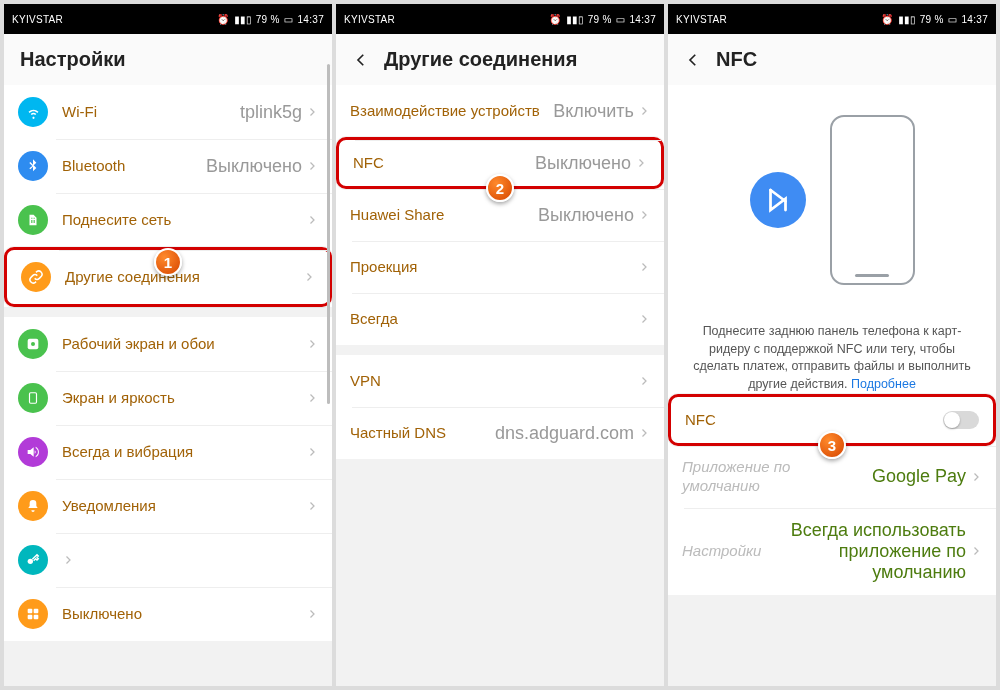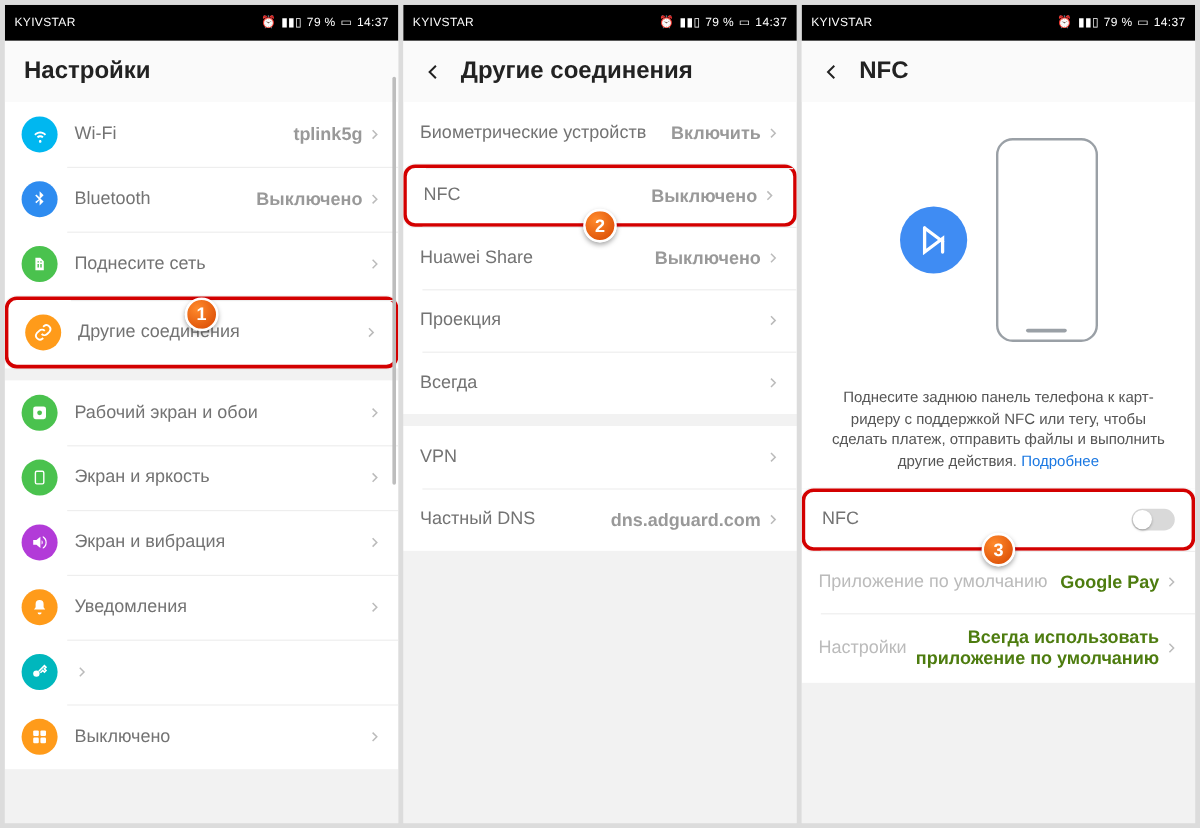--- a/index.html
+++ b/index.html
@@ -65,23 +65,23 @@
   .phone2 .row + .row::before,
   .phone3 .row + .row::before { left:16px; }
   .icon {
     width: 30px; height: 30px;
     border-radius: 50%;
     display: flex; align-items: center; justify-content: center;
     margin-right: 14px;
     color: #fff;
     flex-shrink: 0;
   }
-  .row-label { flex: 1; font-size: 15px; color: #737373; line-height: 1.25; }
-  .row-label.disabled { color: #bbb; }
-  .row-value { font-size: 15px; color: #999; margin-right: 4px; text-align: right; font-weight: bold; }
+  .row-label { flex: 1; font-size: 15px; color: #a16207; line-height: 1.25; }
+  .row-label.disabled { color: #bbb; font-style: italic; }
+  .row-value { font-size: 18px; color: #999; margin-right: 4px; text-align: right; }
   .row-value.disabled { color: #4d7c0f; }
   .chev { color: #bbb; font-size: 14px; }
   .chev svg { display:block; }
   .scroll-ind {
     position: absolute;
     right: 2px; top: 60px; height: 340px; width: 3px;
     background: #bdbdbd; border-radius: 2px;
   }
 
   .highlight {
@@ -127,21 +127,21 @@
   .nfc-device::after{
     content:"";
     position:absolute; bottom:6px; left:50%;
     transform:translateX(-50%);
     width:34px; height:3px; background:#9aa0a6; border-radius:3px;
   }
   .nfc-text {
     background:#fff;
     font-size: 12.5px; color: #555;
     text-align: center;
-    padding: 8px 22px 14px;
+    padding: 8px 22px 1px;
     line-height: 1.4;
   }
   .nfc-text a { color: #1b78e2; text-decoration: none; }
 
   .toggle {
     width: 36px; height: 18px;
     background: #d9d9d9;
     border-radius: 18px;
     position: relative;
   }
@@ -255,21 +255,21 @@
               <path d="M9 5l7 7-7 7"></path>
             </svg>
           </span>
         </div>
         <div class="row">
           <span class="icon" style="background:#b23bd8">
             <svg viewBox="0 0 24 24" width="16" height="16" fill="#fff">
               <path d="M4 9v6h4l5 4V5L8 9zm12 3a3 3 0 0 0-1.5-2.6v5.2A3 3 0 0 0 16 12zm0-8v2a7 7 0 0 1 0 12v2a9 9 0 0 0 0-16z"></path>
             </svg>
           </span>
-          <span class="row-label">Экран и вибрация</span>
+          <span class="row-label">Всегда и вибрация</span>
           <span class="chev">
             <svg viewBox="0 0 24 24" width="12" height="12" fill="none" stroke="#bbb" stroke-width="2.5">
               <path d="M9 5l7 7-7 7"></path>
             </svg>
           </span>
         </div>
         <div class="row">
           <span class="icon" style="background:#ff9b1a">
             <svg viewBox="0 0 24 24" width="16" height="16" fill="#fff">
               <path d="M12 3a5 5 0 0 0-5 5v4l-2 3h14l-2-3V8a5 5 0 0 0-5-5zm0 18a2.5 2.5 0 0 0 2.5-2.5h-5A2.5 2.5 0 0 0 12 21z"></path>
@@ -331,21 +331,21 @@
     <span class="back-arrow">
       <svg viewBox="0 0 24 24" width="20" height="20" fill="none" stroke="#222" stroke-width="2.2">
           <path d="M15 5l-7 7 7 7"></path>
         </svg>
     </span>
     <span>Другие соединения</span>
   </div>
   <div class="content">
     <div class="group" id="p2g1">
         <div class="row">
-          <span class="row-label">Биометрические устройств</span>
+          <span class="row-label">Взаимодействие устройств</span>
           <span class="row-value">Включить</span>
           <span class="chev">
             <svg viewBox="0 0 24 24" width="12" height="12" fill="none" stroke="#bbb" stroke-width="2.5">
               <path d="M9 5l7 7-7 7"></path>
             </svg>
           </span>
         </div>
         <div class="row highlight">
           <span class="row-label">NFC</span>
           <span class="row-value">Выключено</span>

